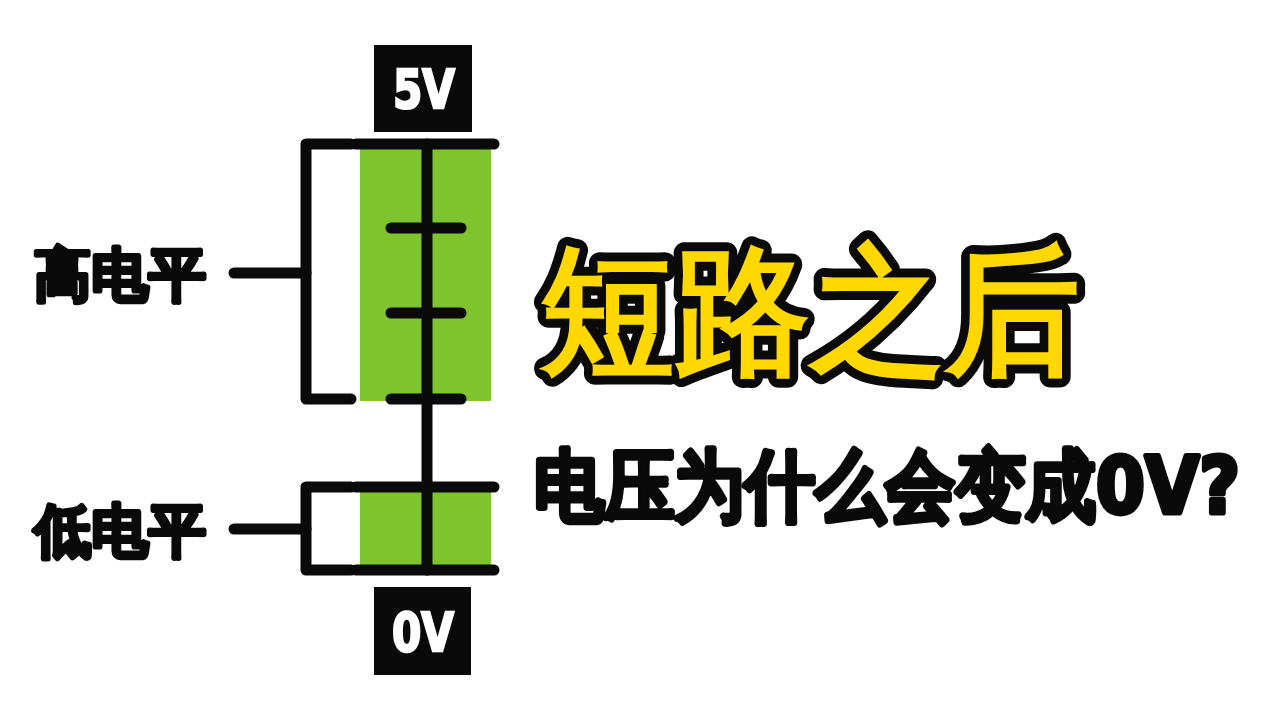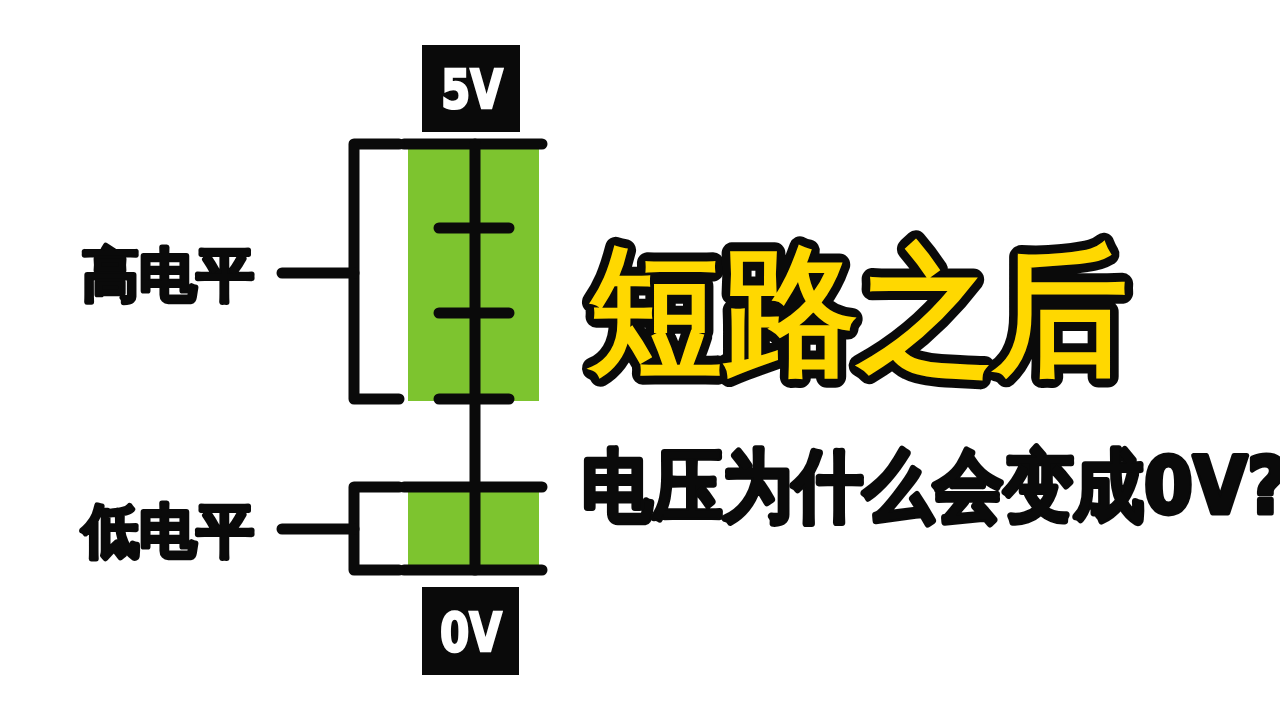--- a/index.html
+++ b/index.html
@@ -9,21 +9,20 @@
     height: 720px;
     background: #ffffff;
     overflow: hidden;
     font-family: "DejaVu Sans", "Liberation Sans", sans-serif;
   }
   .stage {
     position: relative;
     width: 1024px;
     height: 720px;
     background: #ffffff;
-    margin-left: 48px;
   }
   svg.layer {
     position: absolute;
     left: 0;
     top: 0;
     width: 1280px;
     height: 720px;
   }
   
   .ink { stroke: #0a0a0a; stroke-width: 11; stroke-linecap: round; fill: none; }

